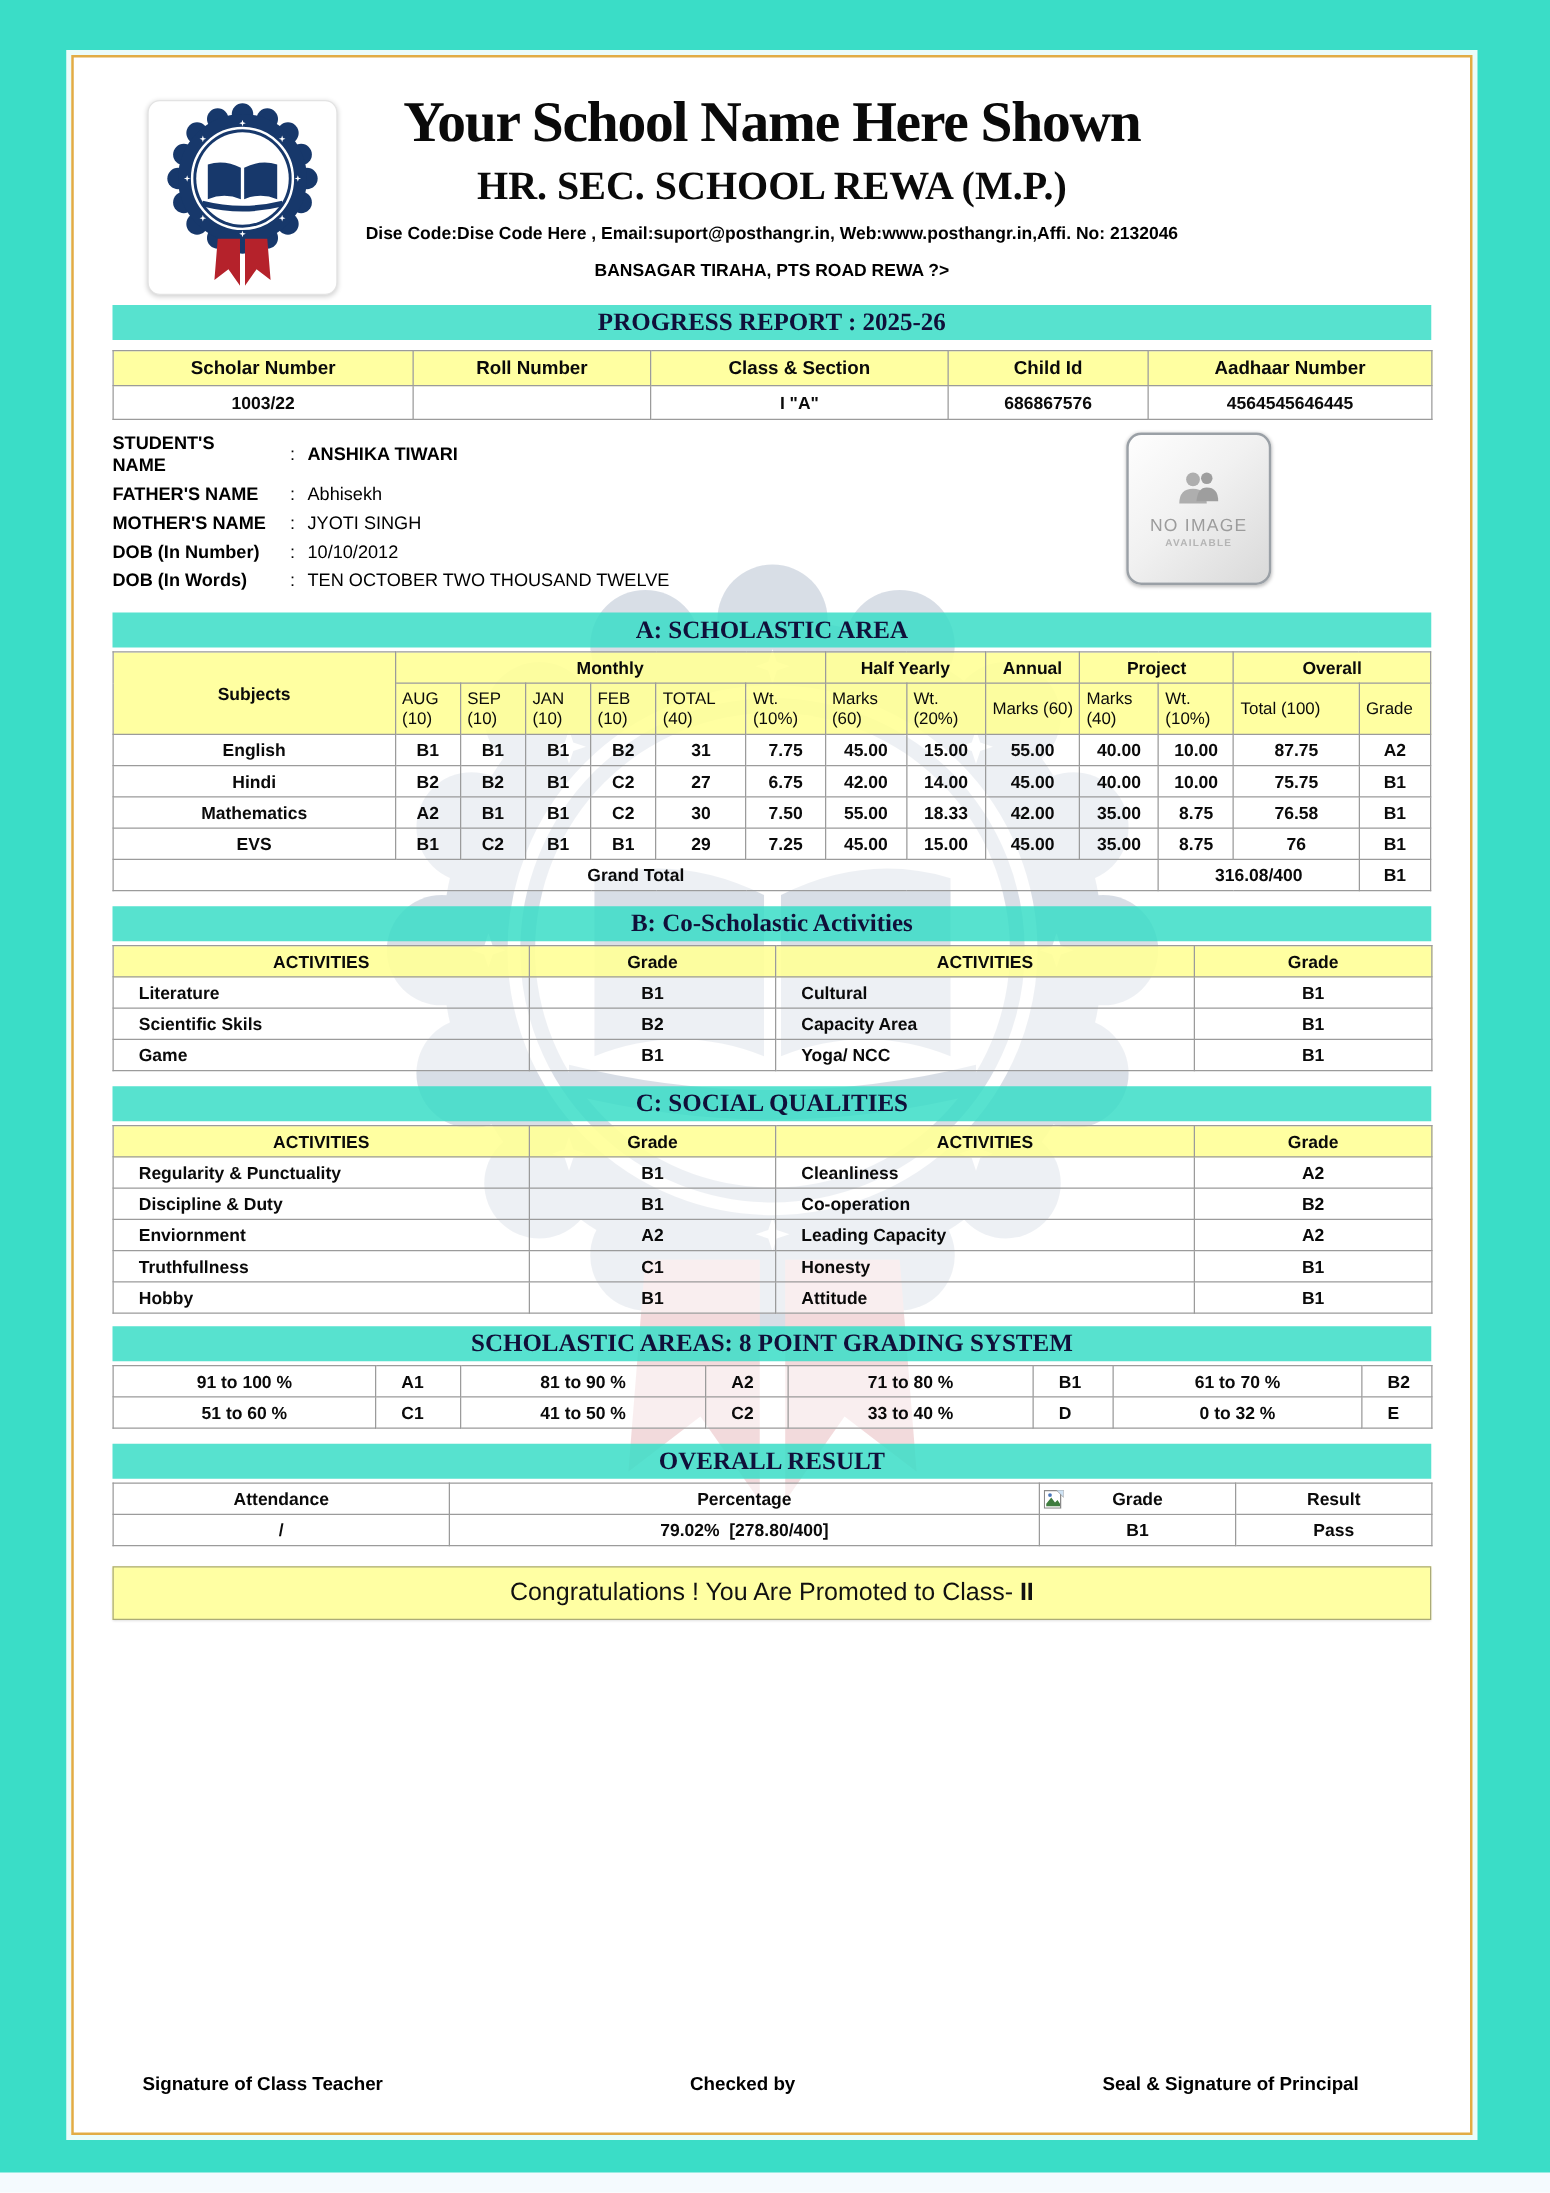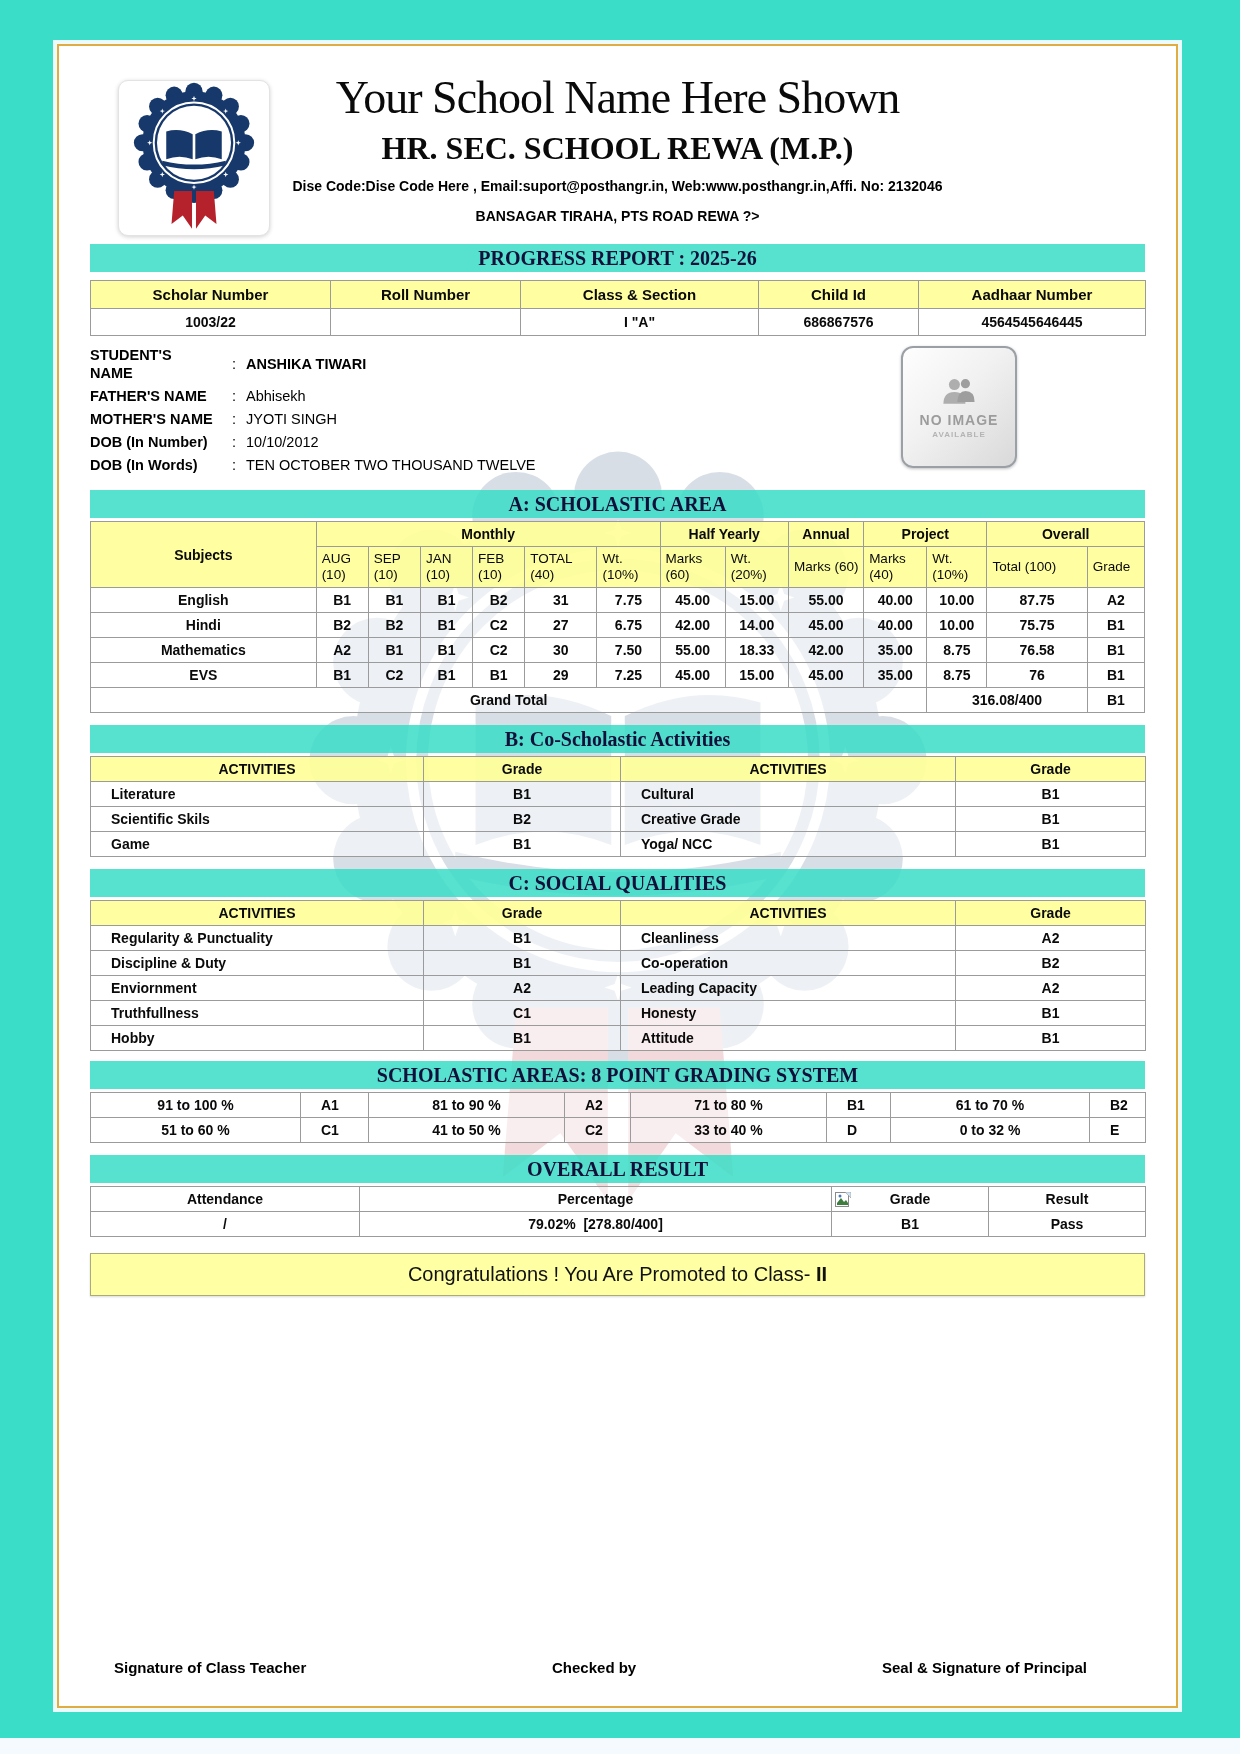--- a/index.html
+++ b/index.html
@@ -22,21 +22,21 @@
   .content { position:relative; z-index:2; padding:0 31px; height:100%; }
 
   
   .header { position:relative; padding-top:26px; text-align:center; }
   .logo-card {
     position:absolute; left:28px; top:34px; width:152px; height:156px;
     background:#fff; border:1px solid #e3e3e3; border-radius:10px;
     box-shadow:0 1px 4px rgba(0,0,0,0.18);
     display:flex; align-items:center; justify-content:center;
   }
-  .school-name { font-family:"Liberation Serif", serif; font-weight:normal; font-size:46px; line-height:52px; letter-spacing:-1px; color:#0a0a0a; }
+  .school-name { font-family:"Liberation Serif", serif; font-weight:bold; font-size:46px; line-height:52px; letter-spacing:-1px; color:#0a0a0a; }
   .school-sub { font-family:"Liberation Serif", serif; font-weight:bold; font-size:32px; line-height:24px; margin-top:12px; color:#0a0a0a; }
   .dise-line { font-size:14px; font-weight:bold; margin-top:18px; line-height:17px; }
   .addr-line { font-size:14px; font-weight:bold; margin-top:13px; line-height:17px; }
 
   
   .band {
     margin-top:19px; background:rgba(58,221,199,0.85);
     text-align:center; font-family:"Liberation Serif", serif; font-weight:bold;
     font-size:20px; line-height:22px; padding:3px 0; color:#10103A;
   }
@@ -64,21 +64,21 @@
   .info-colon { width:14px; flex:0 0 14px; font-size:14.5px; }
   .info-value { font-size:14.5px; }
   .info-row:first-child .info-value { font-weight:bold; }
   .photo-box {
     position:absolute; top:0; right:128px; width:116px; height:122px;
     border:2px solid #9aa0a6; border-radius:12px;
     background:linear-gradient(135deg,#fefefe 0%,#f1f1f1 45%,#d9d9d9 100%);
     display:flex; flex-direction:column; align-items:center; justify-content:center;
     box-shadow:0 1px 3px rgba(0,0,0,0.25);
   }
-  .noimg-1 { font-size:14px; font-weight:bold; color:#9c9c9c; letter-spacing:1px; margin-top:2px; }
+  .noimg-1 { font-size:14px; font-weight:normal; color:#9c9c9c; letter-spacing:1px; margin-top:2px; }
   .noimg-2 { font-size:8px; font-weight:bold; color:#b4b4b4; letter-spacing:1px; margin-top:2px; }
 
   .gt-label { background:rgba(255,255,255,0.55); font-weight:bold; }
 
   
   .grade-hdr-cell { position:relative; }
   .broken-img-icon { position:absolute; left:3px; top:5px; width:16px; height:15px; }
 
   
   .congrats {
@@ -401,21 +401,21 @@
       </tr>
       <tr>
         <td class="cell left">Literature</td>
         <td class="cell">B1</td>
         <td class="cell left">Cultural</td>
         <td class="cell">B1</td>
       </tr>
       <tr>
         <td class="cell left">Scientific Skils</td>
         <td class="cell">B2</td>
-        <td class="cell left">Creative Grade</td>
+        <td class="cell left">Capacity Area</td>
         <td class="cell">B1</td>
       </tr>
       <tr>
         <td class="cell left">Game</td>
         <td class="cell">B1</td>
         <td class="cell left">Yoga/ NCC</td>
         <td class="cell">B1</td>
       </tr>
     </tbody>
       </table>

